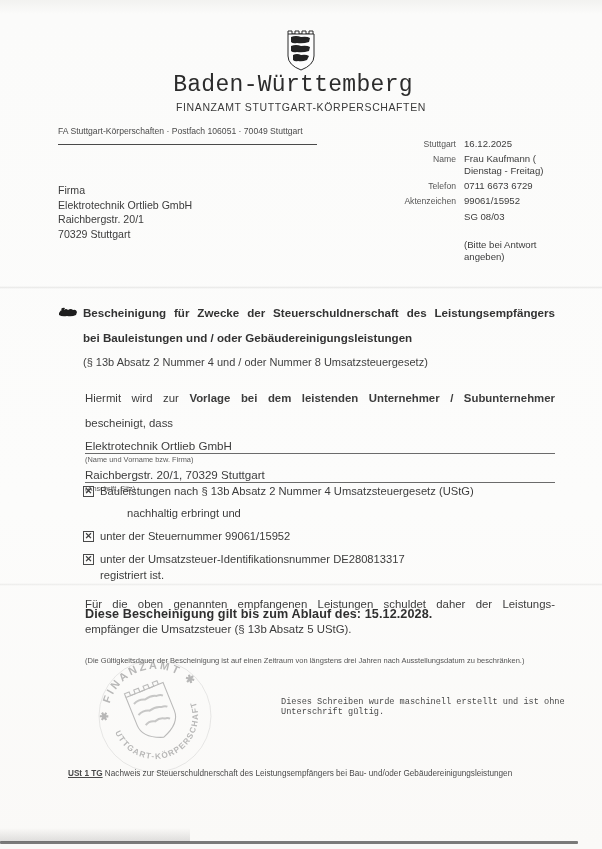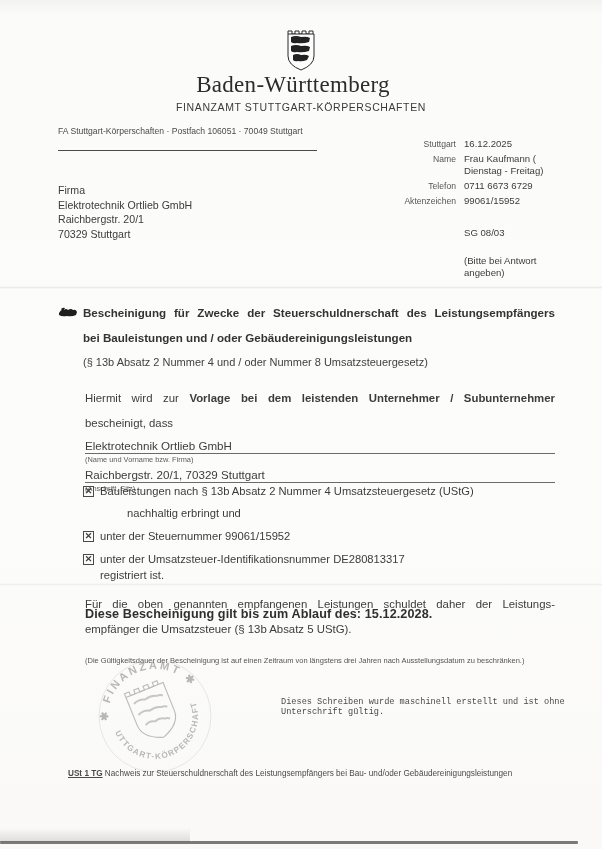--- a/index.html
+++ b/index.html
@@ -5,30 +5,30 @@
   html,body{margin:0;padding:0;background:#d9d9d6;}
   .page{
     position:relative;width:602px;height:849px;margin:0 auto;
     background:linear-gradient(180deg,#f2f2f0 0,#fbfbfa 14px,#fcfcfb 60%,#faf9f7 100%);
     font-family:"Liberation Sans",sans-serif;color:#3f3f3f;overflow:hidden;
   }
   .abs{position:absolute;}
   
   .crest{left:0;right:0;top:28px;text-align:center;}
   .region-title{left:0;right:16px;top:72px;text-align:center;
-    font-family:Liberation Serif, serif;font-size:23px;color:#2c2c2c;letter-spacing:.3px;}
+    font-family:Liberation Mono, monospace;font-size:23px;color:#2c2c2c;letter-spacing:.3px;}
   .office-line{left:0;right:0;top:101px;text-align:center;font-size:10.5px;letter-spacing:.6px;color:#3a3a3a;}
   .sender-line{left:58px;top:126px;font-size:8.6px;color:#4a4a4a;
-    border-bottom:1px solid #4a4a4a;padding-bottom:14px;padding-right:14px;}
+    border-bottom:1px solid #4a4a4a;padding-bottom:8px;padding-right:14px;}
   
   .info{left:368px;top:138px;width:208px;font-size:9.6px;}
   .info-row{display:flex;margin-bottom:3px;}
   .info-label{width:88px;text-align:right;font-size:8.6px;color:#555;padding-right:8px;flex:none;padding-top:1px;}
   .info-value{width:112px;line-height:12px;color:#3c3c3c;}
-  .mt4{margin-top:20px;} .mt8{margin-top:16px;}
+  .mt4{margin-top:4px;} .mt8{margin-top:16px;}
   
   .recipient{left:58px;top:183px;font-size:10.6px;line-height:14.6px;color:#3c3c3c;}
   
   .title{left:58px;top:301px;width:500px;}
   .title-row{display:flex;}
   .emblem{flex:none;width:25px;padding-top:3px;}
   .title-lines{width:472px;}
   .t-bold{font-size:11.6px;font-weight:bold;color:#333;line-height:24.5px;}
   .t-sub{font-size:11px;color:#3f3f3f;line-height:24.5px;}
   .spread{text-align:justify;text-align-last:justify;}

